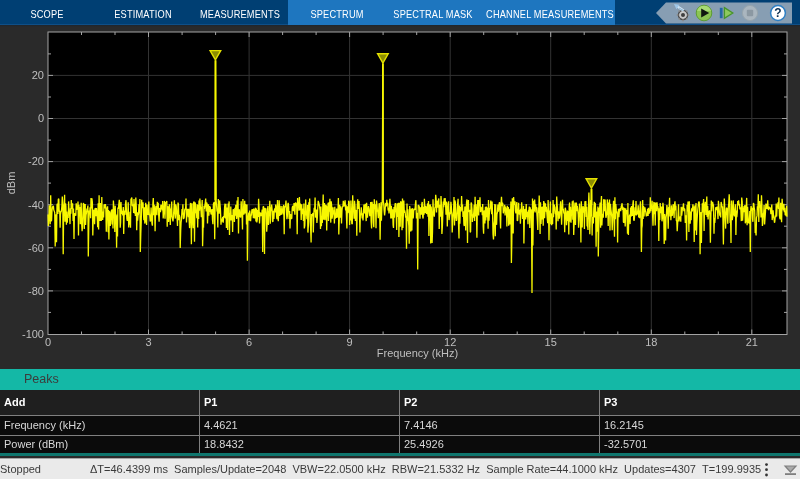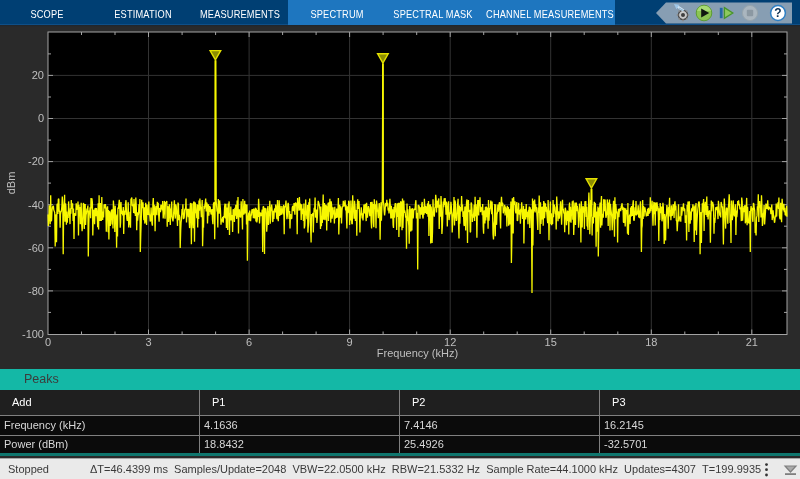--- a/index.html
+++ b/index.html
@@ -8,21 +8,21 @@
   background:linear-gradient(#003f73 0px, #003f73 24px, #0e4f88 24px, #0e4f88 25.3px, #20262c 25.3px, #2a2a2a 27px); }
 .ctx { position:absolute; left:288px; top:0; width:327px; height:25px; background:#1e76bf; }
 .tab { position:absolute; top:8px; transform:translateX(-50%) scaleX(0.84); color:#fff; font-size:11px;
        letter-spacing:0.2px; white-space:nowrap; }
 .peaksbar { position:absolute; left:0; top:369px; width:800px; height:21px; background:#14b8a6;
             color:#3c3c3c; font-size:12.5px; line-height:21px; padding-left:24px; }
 .tbl { position:absolute; left:0; top:390px; width:800px; }
 .row { position:absolute; left:0; width:800px; display:flex; }
 .cell { border-right:1px solid #808080; padding-left:4px; color:#d8d8d8; font-size:11px;
         display:flex; align-items:center; }
-.hdr .cell { color:#fff; font-weight:normal;margin-left:8px; }
+.hdr .cell { color:#fff; font-weight:bold; }
 .statusbar { position:absolute; left:0; top:458px; width:800px; height:21px; background:#eaeaea;
              border-top:1px solid #a6a6a6; color:#3a3a3a; font-size:11px; }
 .statusbar span { position:absolute; top:4px; white-space:nowrap; }
 </style></head>
 <body>
 <div id="app">
 <svg width="800" height="479" style="position:absolute;left:0;top:0">
   <rect x="0" y="27" width="800" height="342" fill="#2a2a2a"></rect>
   <rect x="48" y="32" width="739" height="302.5" fill="#000000"></rect>
   <g stroke="#333333" stroke-width="1">
@@ -198,34 +198,34 @@
 <div class="peaksbar">Peaks</div>
 <div class="tbl">
   <div class="row hdr" style="top:0;height:24.5px;background:#1f1f1f">
     <div class="cell" style="width:200px">Add</div>
     <div class="cell" style="width:200px">P1</div>
     <div class="cell" style="width:200px">P2</div>
     <div class="cell" style="width:200px;border-right:none">P3</div>
   </div>
   <div class="row" style="top:24.5px;height:20px;background:#0b0b0b;border-top:1px solid #808080">
     <div class="cell" style="width:200px">Frequency (kHz)</div>
-    <div class="cell" style="width:200px">4.1636</div>
+    <div class="cell" style="width:200px">4.4621</div>
     <div class="cell" style="width:200px">7.4146</div>
     <div class="cell" style="width:200px;border-right:none">16.2145</div>
   </div>
   <div class="row" style="top:44.5px;height:21px;background:#0b0b0b;border-top:1px solid #808080;border-bottom:3px solid #0f766e">
     <div class="cell" style="width:200px">Power (dBm)</div>
     <div class="cell" style="width:200px">18.8432</div>
     <div class="cell" style="width:200px">25.4926</div>
     <div class="cell" style="width:200px;border-right:none">-32.5701</div>
   </div>
 </div>
 
 <div class="statusbar">
-  <span style="left:8px">Stopped</span>
+  <span style="left:0">Stopped</span>
   <span style="left:90px">ΔT=46.4399 ms&nbsp;&nbsp;Samples/Update=2048&nbsp;&nbsp;VBW=22.0500 kHz&nbsp;&nbsp;RBW=21.5332 Hz&nbsp;&nbsp;Sample Rate=44.1000 kHz&nbsp;&nbsp;Updates=4307&nbsp;&nbsp;T=199.9935</span>
   <svg width="46" height="21" style="position:absolute;right:0;top:0">
     <g fill="#333333">
       <circle cx="12.5" cy="5.6" r="1.4"></circle>
           <circle cx="12.5" cy="10.7" r="1.4"></circle>
           <circle cx="12.5" cy="16" r="1.4"></circle>
     </g>
     <polygon points="31,7 42,7 36.5,13" fill="#ababab" stroke="#7f7f7f" stroke-width="1.2"></polygon>
     <rect x="31" y="14.2" width="11" height="1.8" fill="#7f7f7f"></rect>
   </svg>

